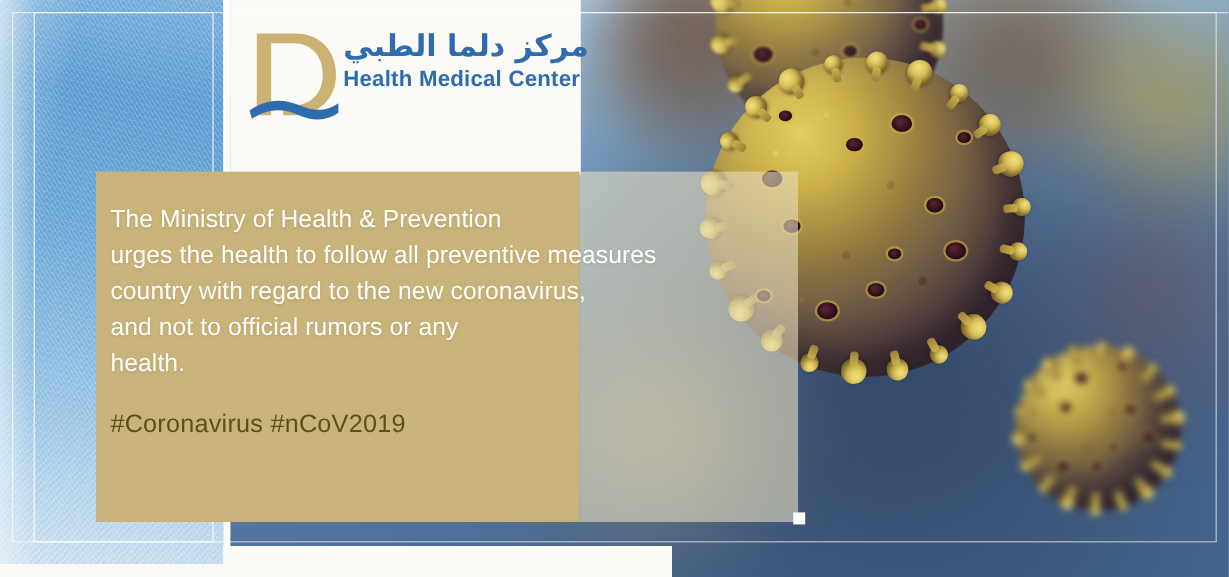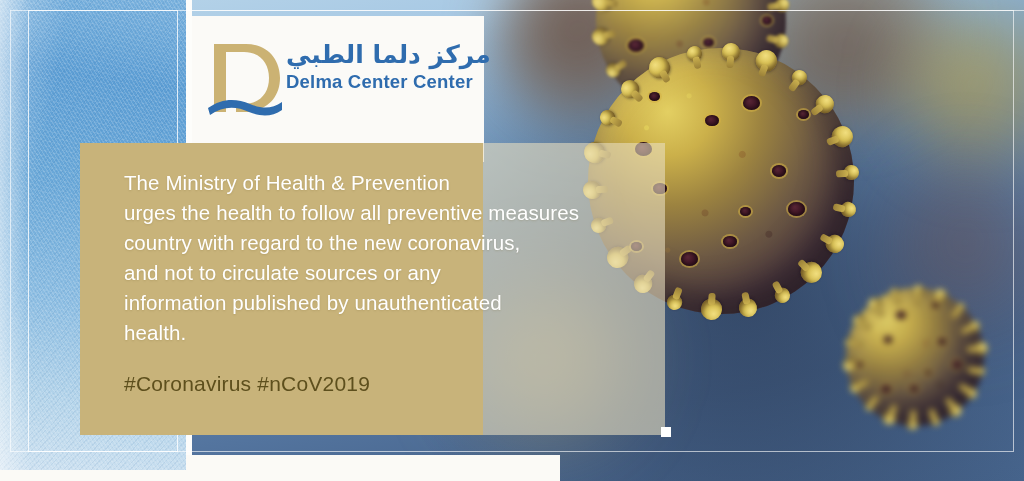--- a/index.html
+++ b/index.html
@@ -100,21 +100,20 @@
     position:absolute;left:0;top:470px;width:560px;height:11px;background:#fbfaf6;
   }
   .bottom-band2{
     position:absolute;left:186px;top:455px;width:374px;height:26px;background:#fbfaf6;
   }
 
   
   .logo-panel{
     position:absolute;left:192px;top:0;width:292px;height:146px;
     background:#fbfaf7;
-    margin-top:16px;
   }
   .logo-wrap{
     position:absolute;left:14px;top:22px;width:268px;height:86px;
     display:flex;align-items:flex-start;
   }
   .logo-d{
     position:relative;width:78px;height:86px;flex:0 0 78px;
   }
   .logo-text{margin-left:2px;padding-top:4px;}
   .logo-ar{
@@ -131,21 +130,21 @@
   
   .msg-card{
     position:absolute;left:80px;top:143px;width:403px;height:292px;
     background:#c8b37a;
   }
   .msg-veil{
     position:absolute;left:483px;top:143px;width:182px;height:292px;
     background:rgba(232,222,192,.60);
   }
   .msg-body{
-    position:absolute;left:124px;top:168px;width:545px;
+    position:absolute;left:92px;top:168px;width:545px;
     z-index:6;
   }
   .msg-line{
     color:#ffffff;
     font-family:"Liberation Sans",sans-serif;
     font-size:20.5px;
     line-height:30px;
     letter-spacing:.1px;
     white-space:nowrap;
     text-shadow:0 1px 2px rgba(120,100,50,.22);
@@ -295,34 +294,33 @@
       <div class="logo-d">
         <svg width="78" height="86" viewBox="0 0 78 86" aria-hidden="true">
           <path d="M8 6 L40 6 C62 6 74 22 74 40 C74 60 60 74 38 74 L30 74 L30 66 L37 66
                    C54 66 63 55 63 40 C63 25 54 14 38 14 L20 14 L20 74 L8 74 Z" fill="#cbb273"></path>
           <path d="M2 70 C16 60 30 60 44 66 C56 71 66 71 76 64 L76 72
                    C66 79 55 79 43 74 C30 68 17 68 4 77 Z" fill="#2f6cae"></path>
         </svg>
       </div>
       <div class="logo-text">
         <div class="logo-ar">مركز دلما الطبي</div>
-        <div class="logo-en">Delma Center Center</div>
+        <div class="logo-en">Health Medical Center</div>
       </div>
     </div>
   </div>
 
   <div class="msg-card"></div>
   <div class="msg-veil"></div>
 
   <div class="msg-body">
     <div class="msg-line">The Ministry of Health &amp; Prevention</div>
     <div class="msg-line">urges the health to follow all preventive measures</div>
     <div class="msg-line">country with regard to the new coronavirus,</div>
-    <div class="msg-line">and not to circulate sources or any</div>
-    <div class="msg-line">information published by unauthenticated</div>
+    <div class="msg-line">and not to official rumors or any</div>
     <div class="msg-line">health.</div>
     <div class="hashtags">#Coronavirus #nCoV2019</div>
   </div>
 
   <div class="marker"></div>
 
   <div class="outer-frame"></div>
   <div class="top-rule"></div>
 
 </div>

